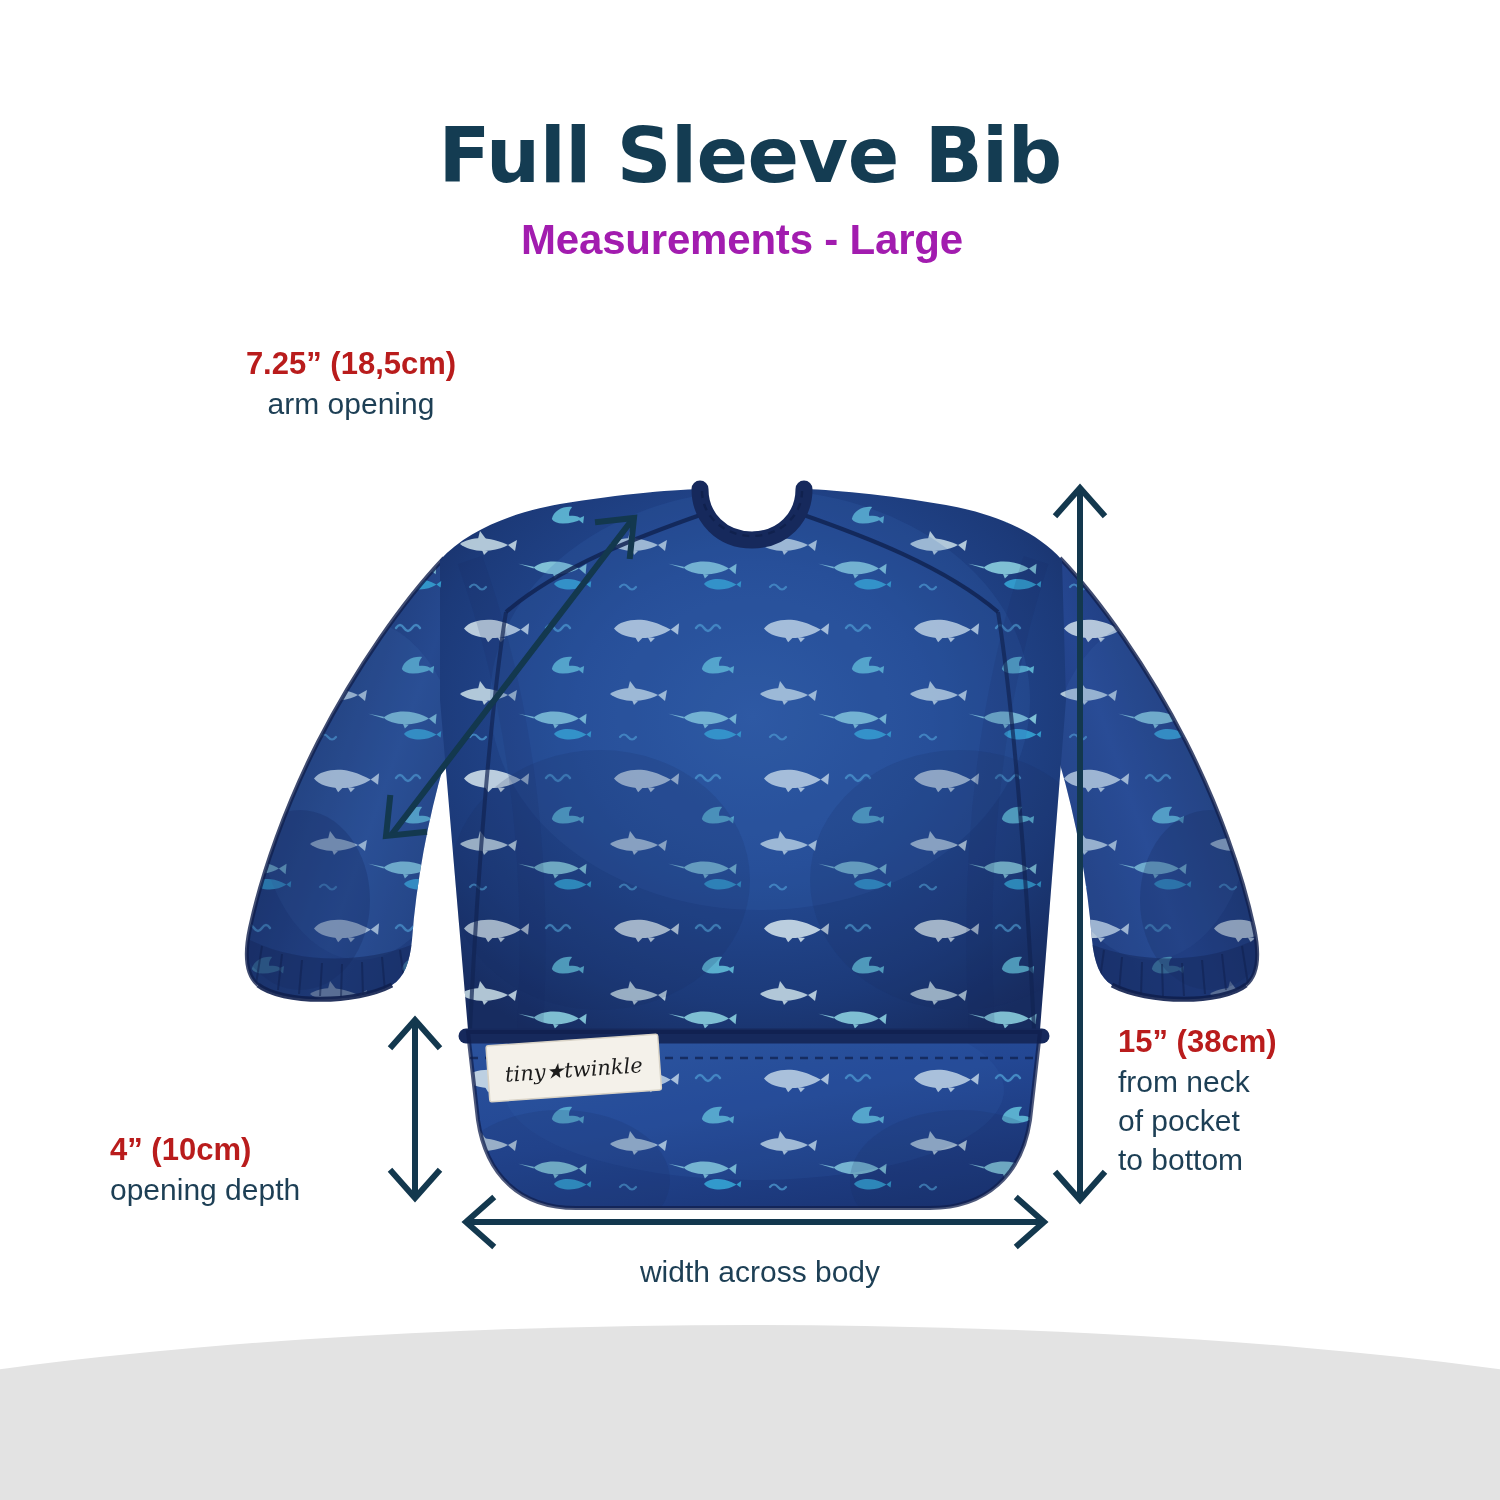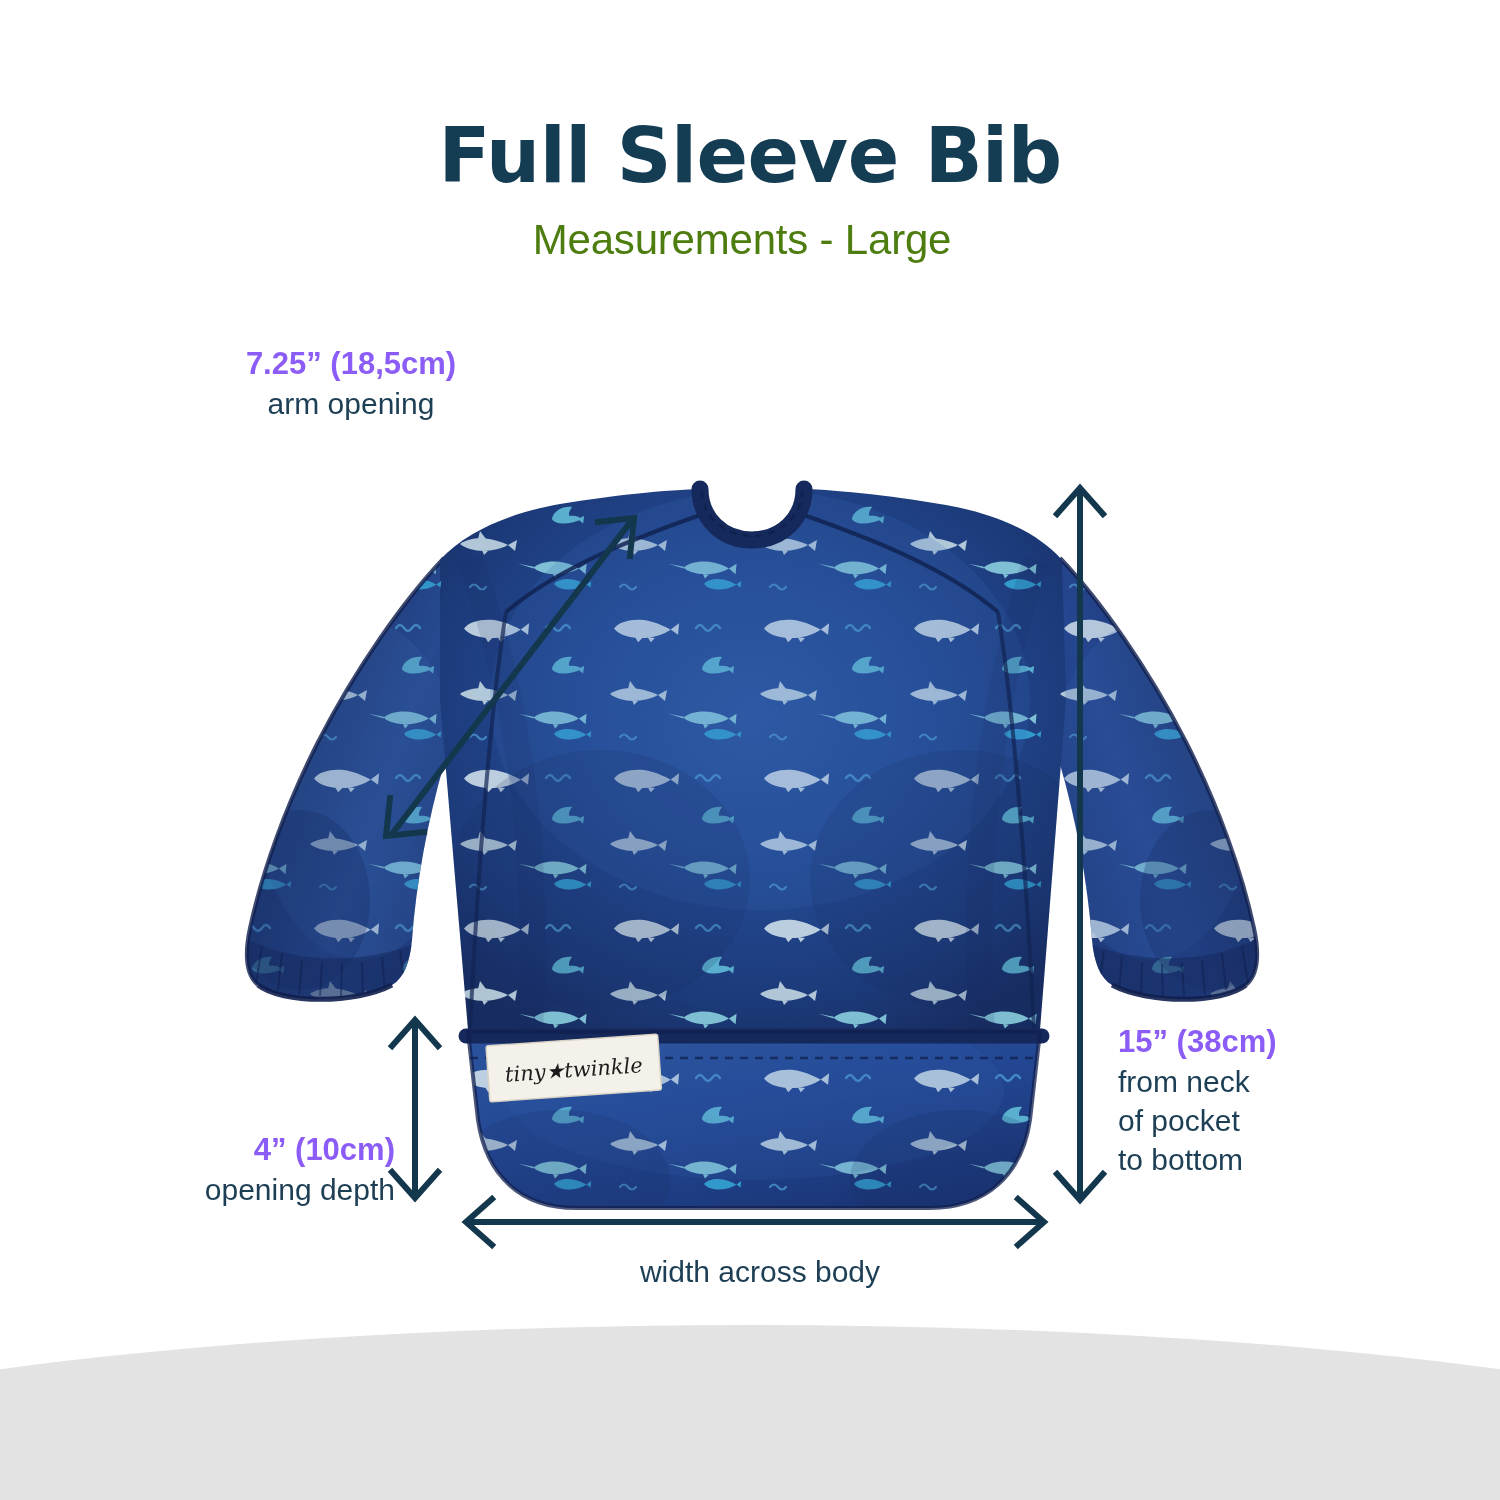--- a/index.html
+++ b/index.html
@@ -41,47 +41,47 @@
     line-height:88px;
     font-weight:bold;
     color:#143c52;
     letter-spacing:-0.5px;
     margin:0;
     font-family:"DejaVu Sans", sans-serif;
   }
   .sub-title{
     font-size:42px;
     line-height:52px;
-    font-weight:normal;
-    color:#4d7c0f;
+    font-weight:bold;
+    color:#a21caf;
     margin:14px 16px 0 0;
     letter-spacing:-0.2px;
   }
 
   
   .mlabel{position:absolute;z-index:6;}
   .mval{
     font-size:31px;
     font-weight:bold;
-    color:#8b5cf6;
+    color:#b91c1c;
     line-height:40px;
     white-space:nowrap;
   }
   .mdesc{
     font-size:30px;
     font-weight:normal;
     color:#1d3f55;
     line-height:39px;
     white-space:nowrap;
   }
 
   #label-arm{ left:206px; top:344px; text-align:center; width:290px;}
   #label-arm .mdesc{}
 
-  #label-pocket{ left:110px; top:1130px; text-align:right; width:285px;}
+  #label-pocket{ left:110px; top:1130px; width:285px;}
 
   #label-neck{ left:1118px; top:1022px; text-align:left; width:330px;}
 
   #label-width{ left:560px; top:1252px; text-align:center; width:400px;}
 
   
   #bib-svg{
     position:absolute;
     left:0;top:0;
     width:1500px;height:1500px;

